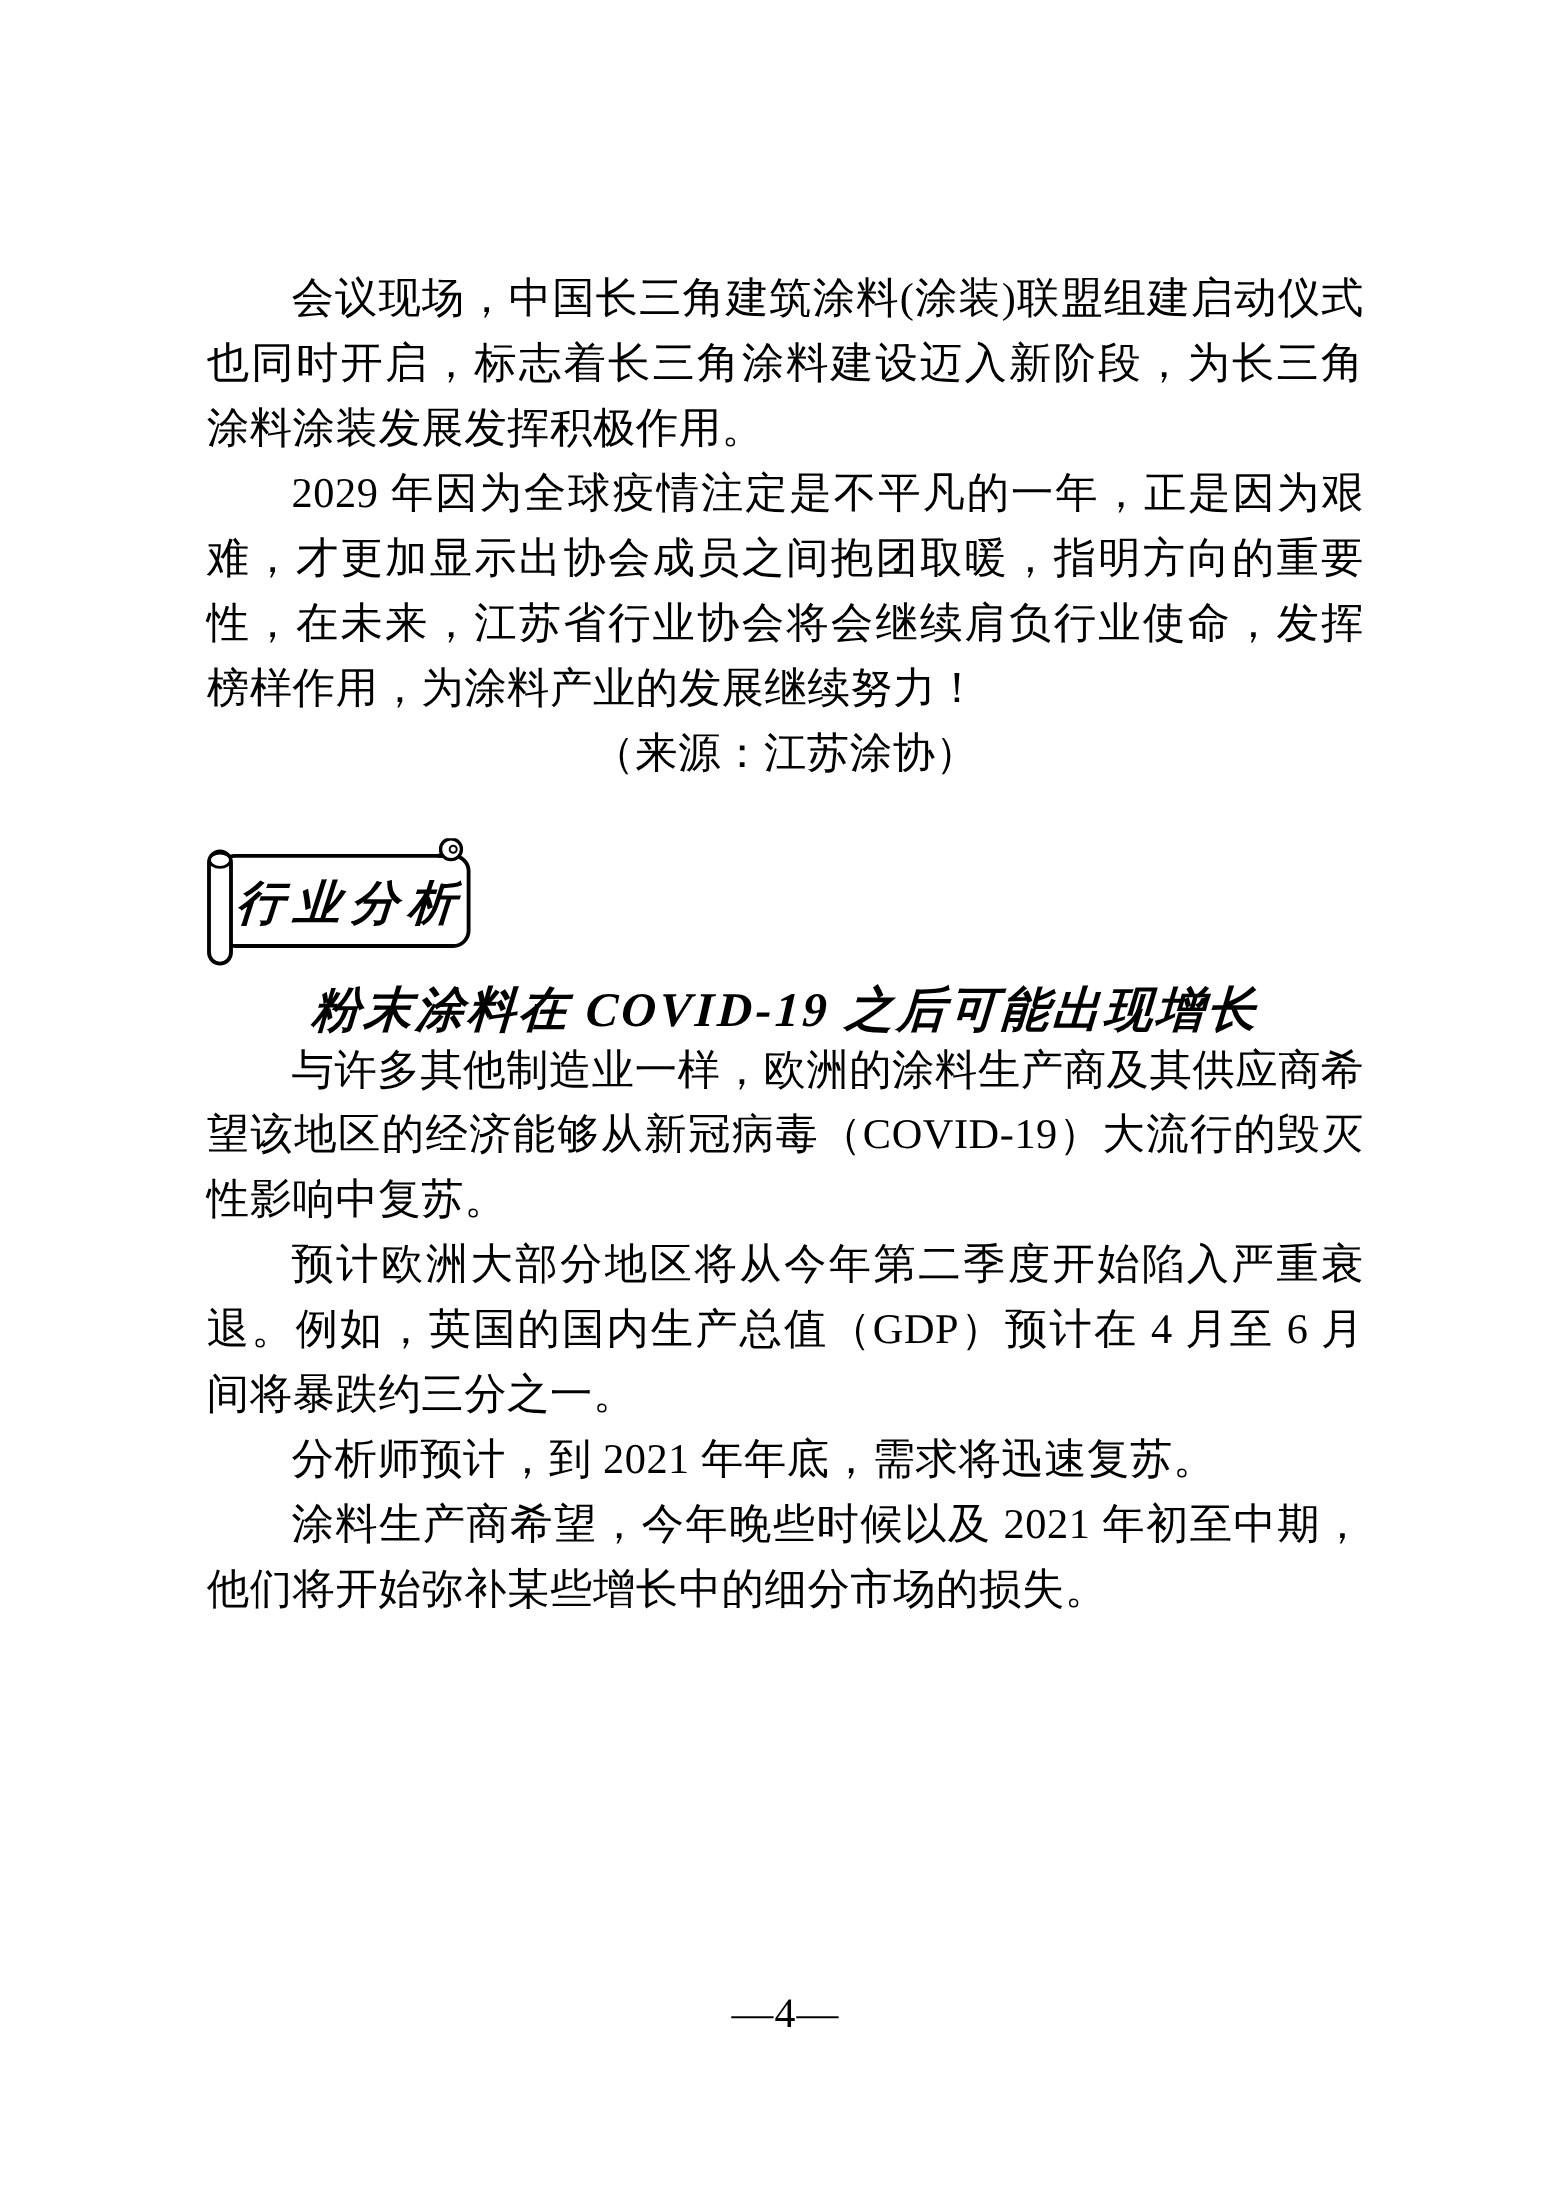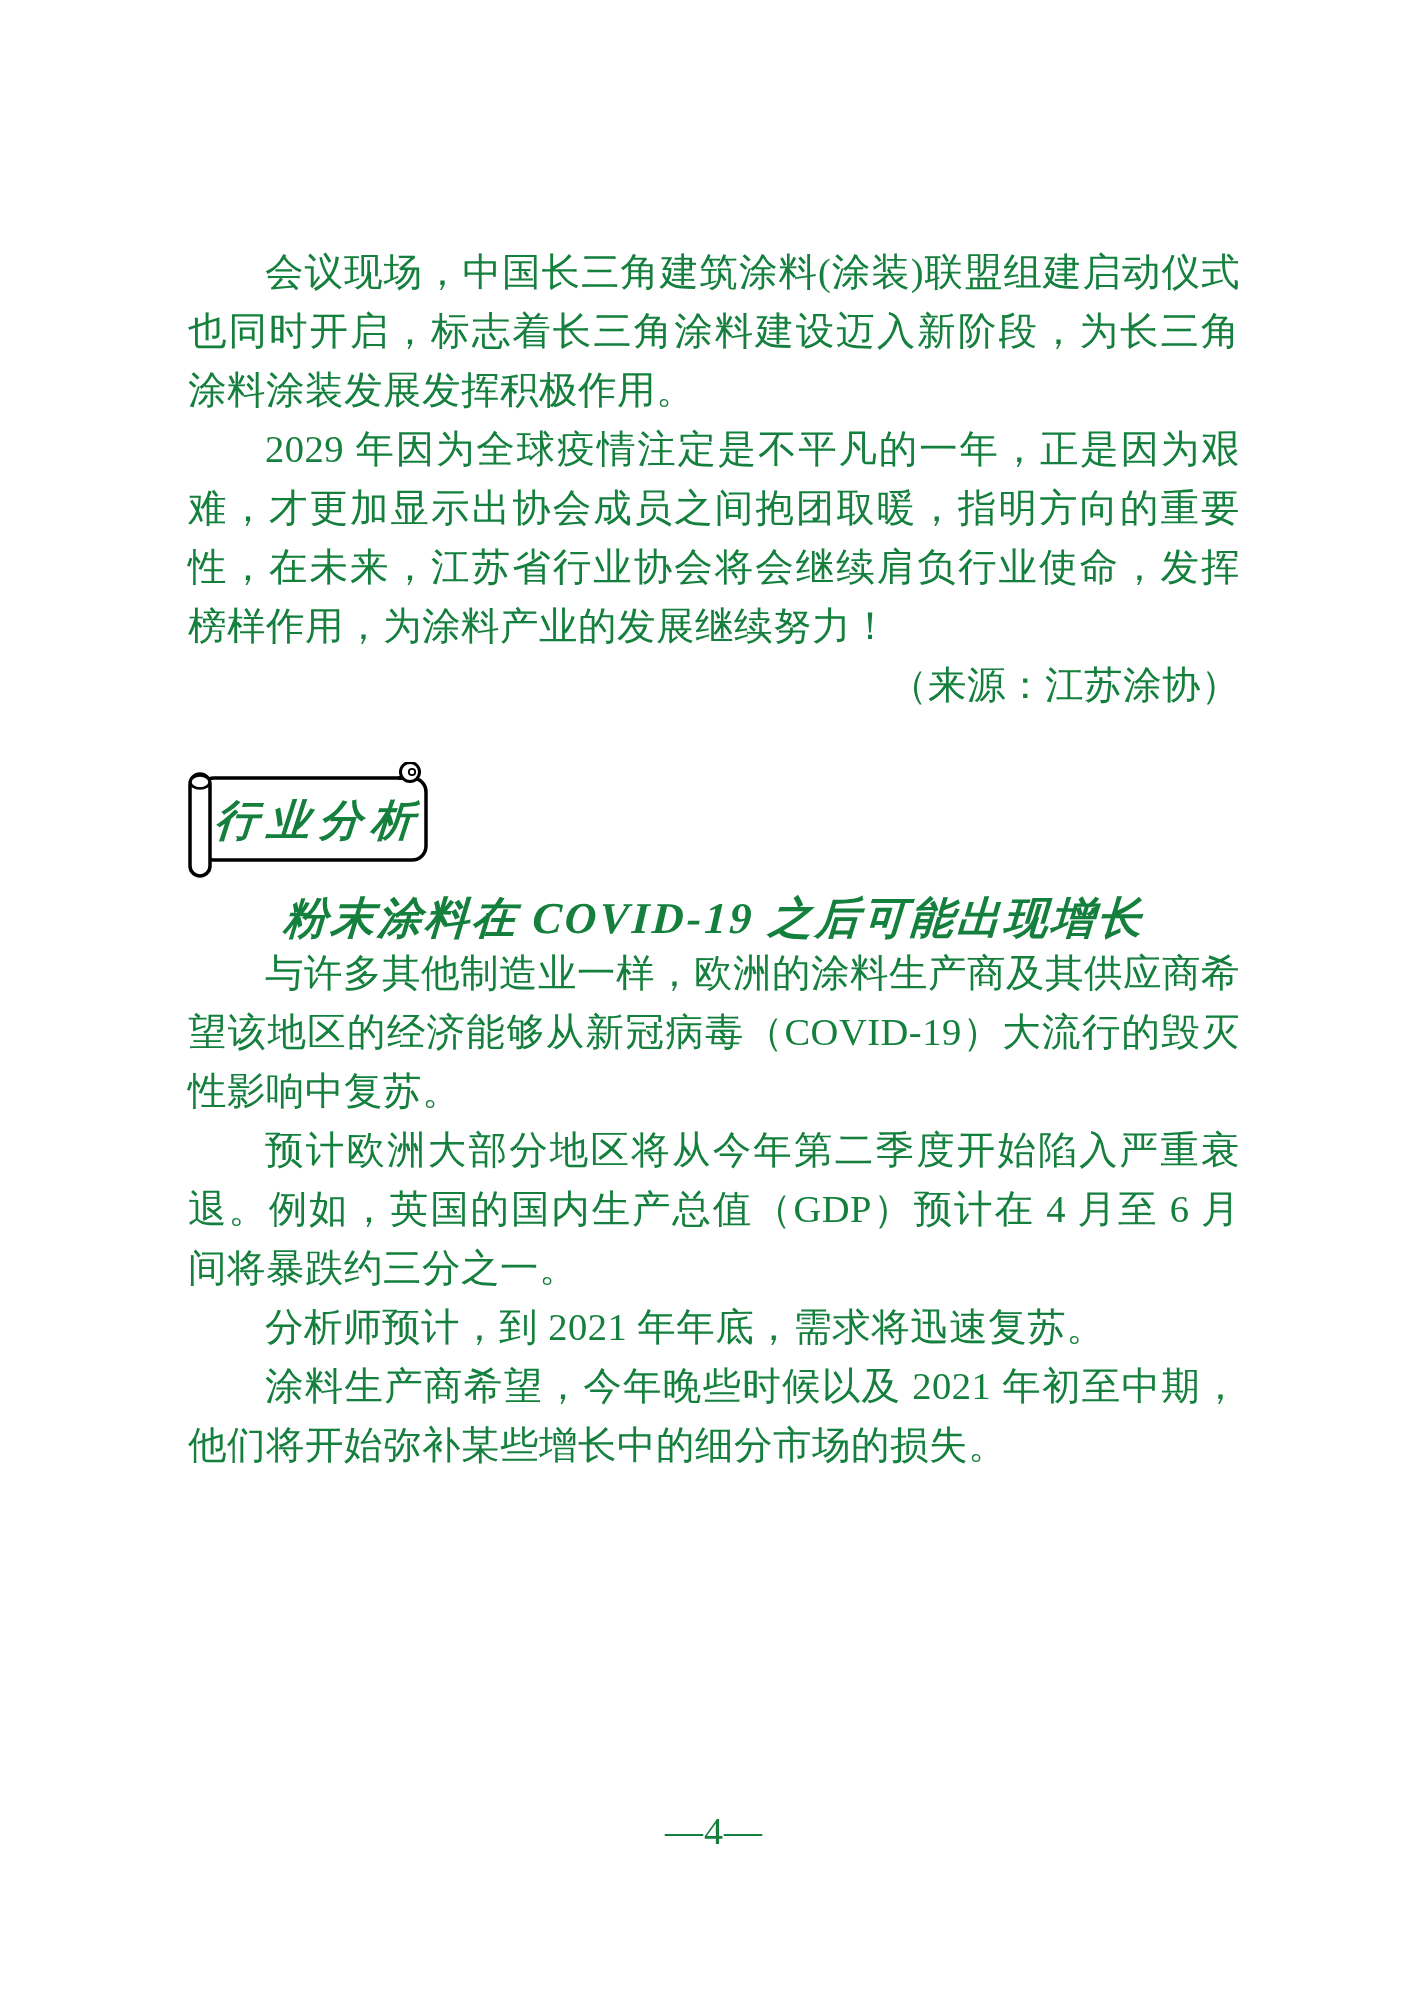--- a/index.html
+++ b/index.html
@@ -6,21 +6,21 @@
     margin: 0;
     padding: 0;
     background: #ffffff;
   }
   .page {
     position: relative;
     width: 1415px;
     height: 2000px;
     background: #ffffff;
     font-family: "Liberation Serif", "DejaVu Serif", serif;
-    color: #15803d;
+    color: #000000;
     overflow: hidden;
   }
   .content {
     position: absolute;
     left: 188px;
     top: 0;
     width: 1052px;
   }
   .body-para {
     margin: 0;
@@ -29,21 +29,21 @@
     text-align: justify;
     text-justify: inter-character;
     text-indent: 2em;
     letter-spacing: 0.5px;
   }
   .para-first { margin-top: 243px; }
   .source-line {
     margin: 0;
     font-size: 38.5px;
     line-height: 59px;
-    text-align: right;
+    text-align: center;
     letter-spacing: 0.5px;
   }
   .banner {
     position: relative;
     width: 246px;
     height: 118px;
     margin-top: 47px;
   }
   .banner svg { display: block; }
   .banner-label {

